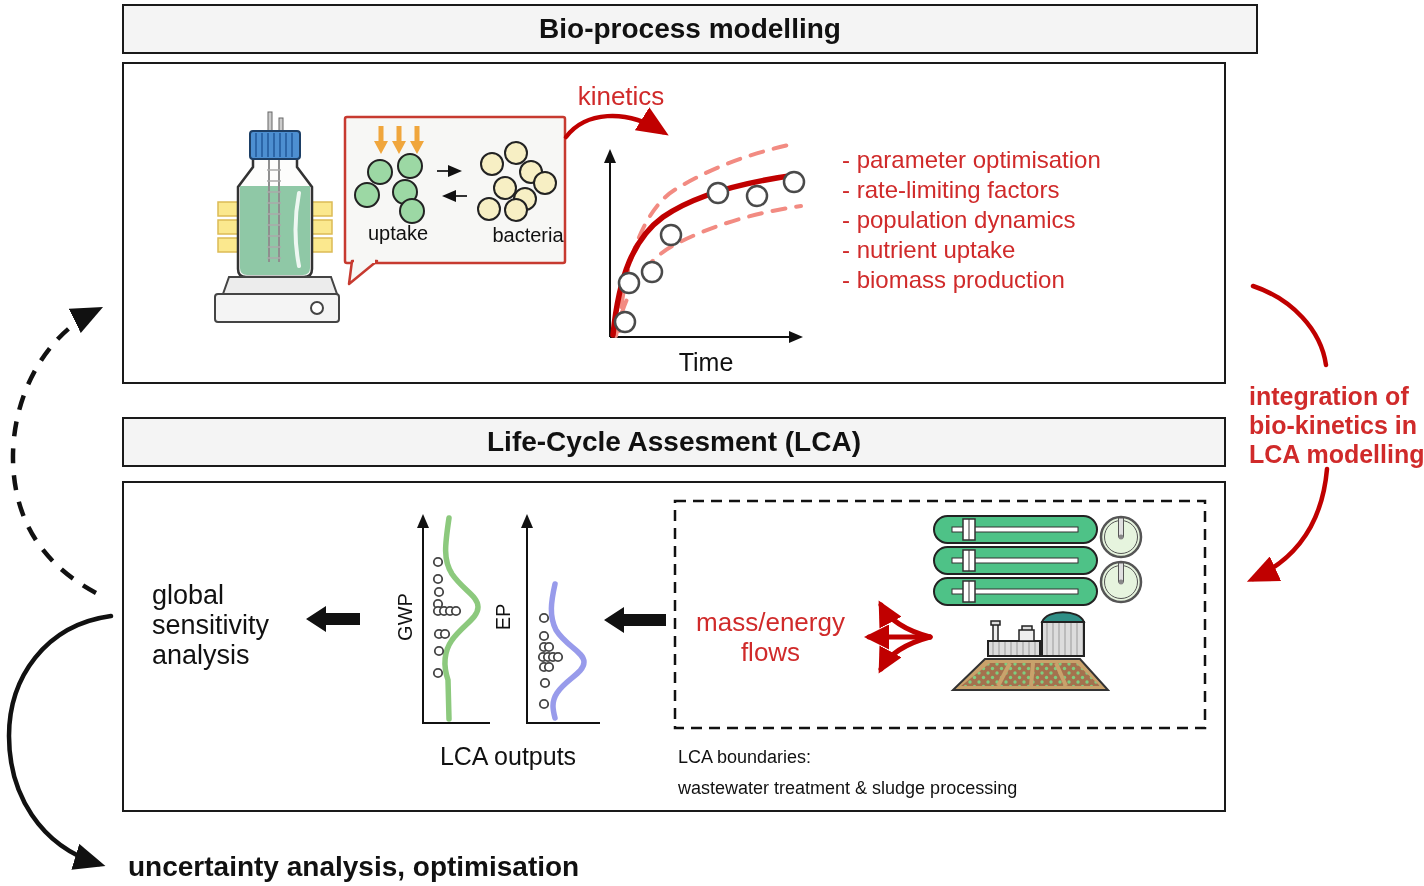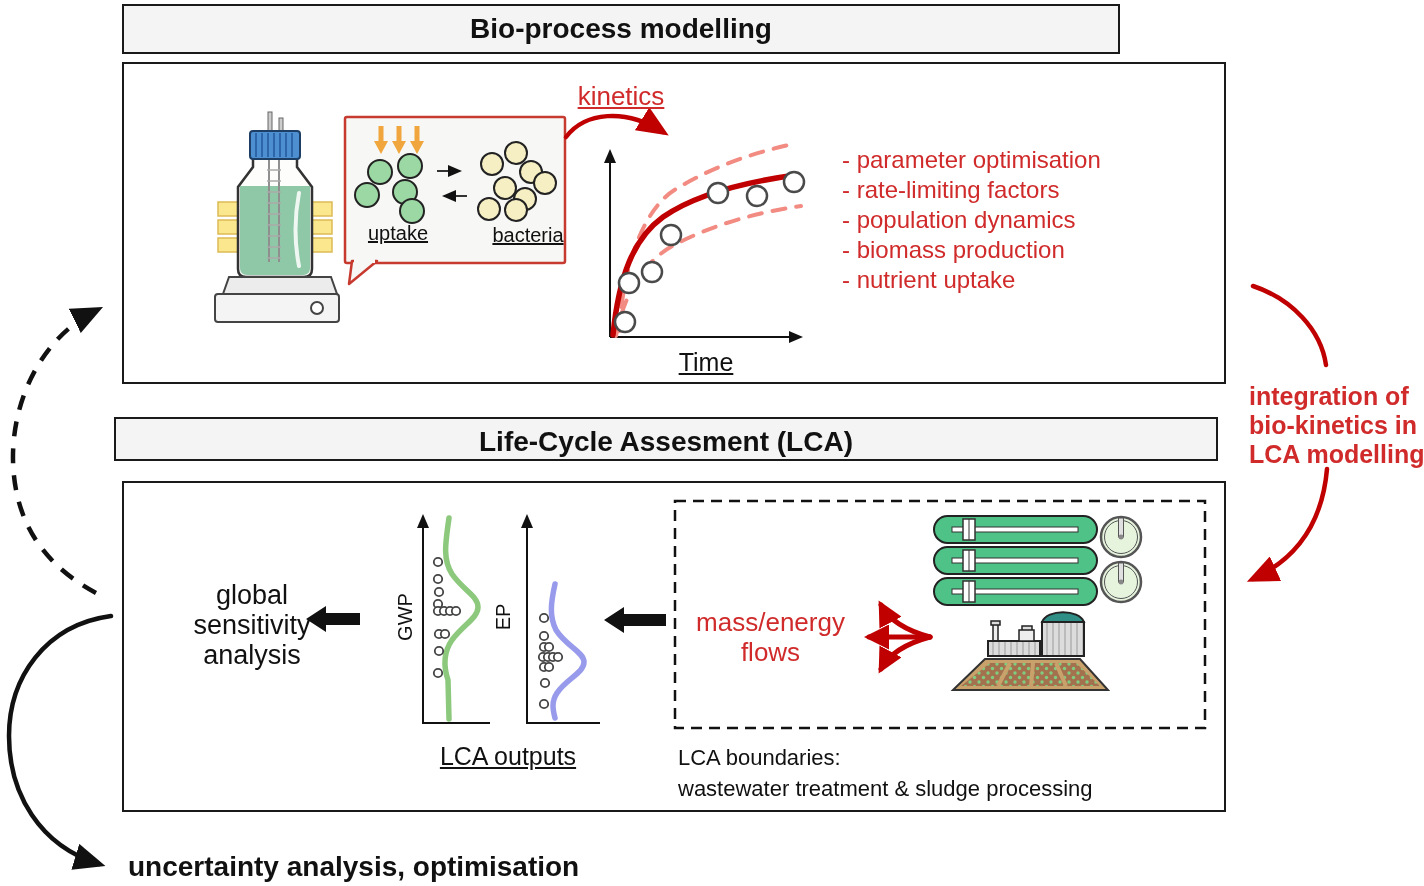--- a/index.html
+++ b/index.html
@@ -1,40 +1,40 @@
 <!DOCTYPE html>
 <html><head>
 <meta charset="utf-8">
 <style>
   html,body{margin:0;padding:0;background:#fff;}
   #canvas{position:relative;width:1424px;height:886px;background:#fff;overflow:hidden;
           font-family:"Liberation Sans",sans-serif;color:#111;}
   .abs{position:absolute;}
   .box{position:absolute;border:2px solid #1a1a1a;box-sizing:border-box;background:#fff;}
   .hdr{background:#f4f4f4;text-align:center;font-weight:bold;font-size:28px;}
-  #bp-header{left:122px;top:4px;width:998px;height:50px;line-height:46px;}
+  #bp-header{left:122px;top:4px;width:1136px;height:50px;line-height:46px;}
   #bp-body{left:122px;top:62px;width:1104px;height:322px;}
-  #lca-header{left:114px;top:417px;width:1104px;height:44px;line-height:46px;}
+  #lca-header{left:122px;top:417px;width:1104px;height:50px;line-height:46px;}
   #lca-body{left:122px;top:481px;width:1104px;height:331px;}
   #gfx{position:absolute;left:0;top:0;width:1424px;height:886px;}
   .red-text{color:#d02a2a;}
-  .ctr{text-align:center;text-decoration:underline;}
+  .ctr{text-align:center;}
   #kinetics-label{left:566px;top:81px;width:110px;font-size:26px;}
   #algae-label{left:348px;top:222px;width:100px;font-size:20px;}
   #bacteria-label{left:478px;top:224px;width:100px;font-size:20px;}
   #time-label{left:661px;top:348px;width:90px;font-size:25px;}
   #notes{left:842px;top:145px;font-size:24px;line-height:30px;}
-  #gsa-text{left:152px;top:580px;width:200px;font-size:27px;line-height:30px;text-align:center;}
+  #gsa-text{left:152px;top:580px;width:200px;font-size:27px;line-height:30px;text-align:left;}
   .vlabel{position:absolute;width:80px;height:22px;text-align:center;font-size:20px;
           transform:rotate(-90deg);transform-origin:center;}
   #gwp-label{left:365px;top:606px;}
   #ep-label{left:463px;top:606px;}
   #lca-outputs-caption{left:418px;top:742px;width:180px;font-size:25px;}
   #mass-energy{left:693px;top:607px;width:155px;font-size:26px;line-height:30px;text-align:center;}
-  #boundaries{left:678px;top:742px;font-size:22px;line-height:31px;}
+  #boundaries{left:678px;top:742px;font-size:18px;line-height:31px;}
   #integration-text{left:1249px;top:382px;width:176px;font-size:25px;font-weight:bold;line-height:29px;}
   #footer-text{left:128px;top:851px;font-size:28px;font-weight:bold;}
 </style>
 </head>
 <body>
 
 <div id="canvas">
 
   <div class="box hdr" id="bp-header">
     <span>Bio-process modelling</span>
@@ -281,22 +281,22 @@
 
   <div class="abs red-text ctr" id="kinetics-label">kinetics</div>
   <div class="abs ctr" id="algae-label">uptake</div>
   <div class="abs ctr" id="bacteria-label">bacteria</div>
   <div class="abs ctr" id="time-label">Time</div>
 
   <div class="abs red-text" id="notes">
     <div>- parameter optimisation</div>
     <div>- rate-limiting factors</div>
     <div>- population dynamics</div>
+    <div>- nutrient uptake</div>
     <div>- biomass production</div>
-    <div>- nutrient uptake</div>
   </div>
 
   <div class="abs" id="gsa-text">
     <div>global</div>
     <div>sensitivity</div>
     <div>analysis</div>
   </div>
 
   <div class="vlabel" id="gwp-label">GWP</div>
   <div class="vlabel" id="ep-label">EP</div>

